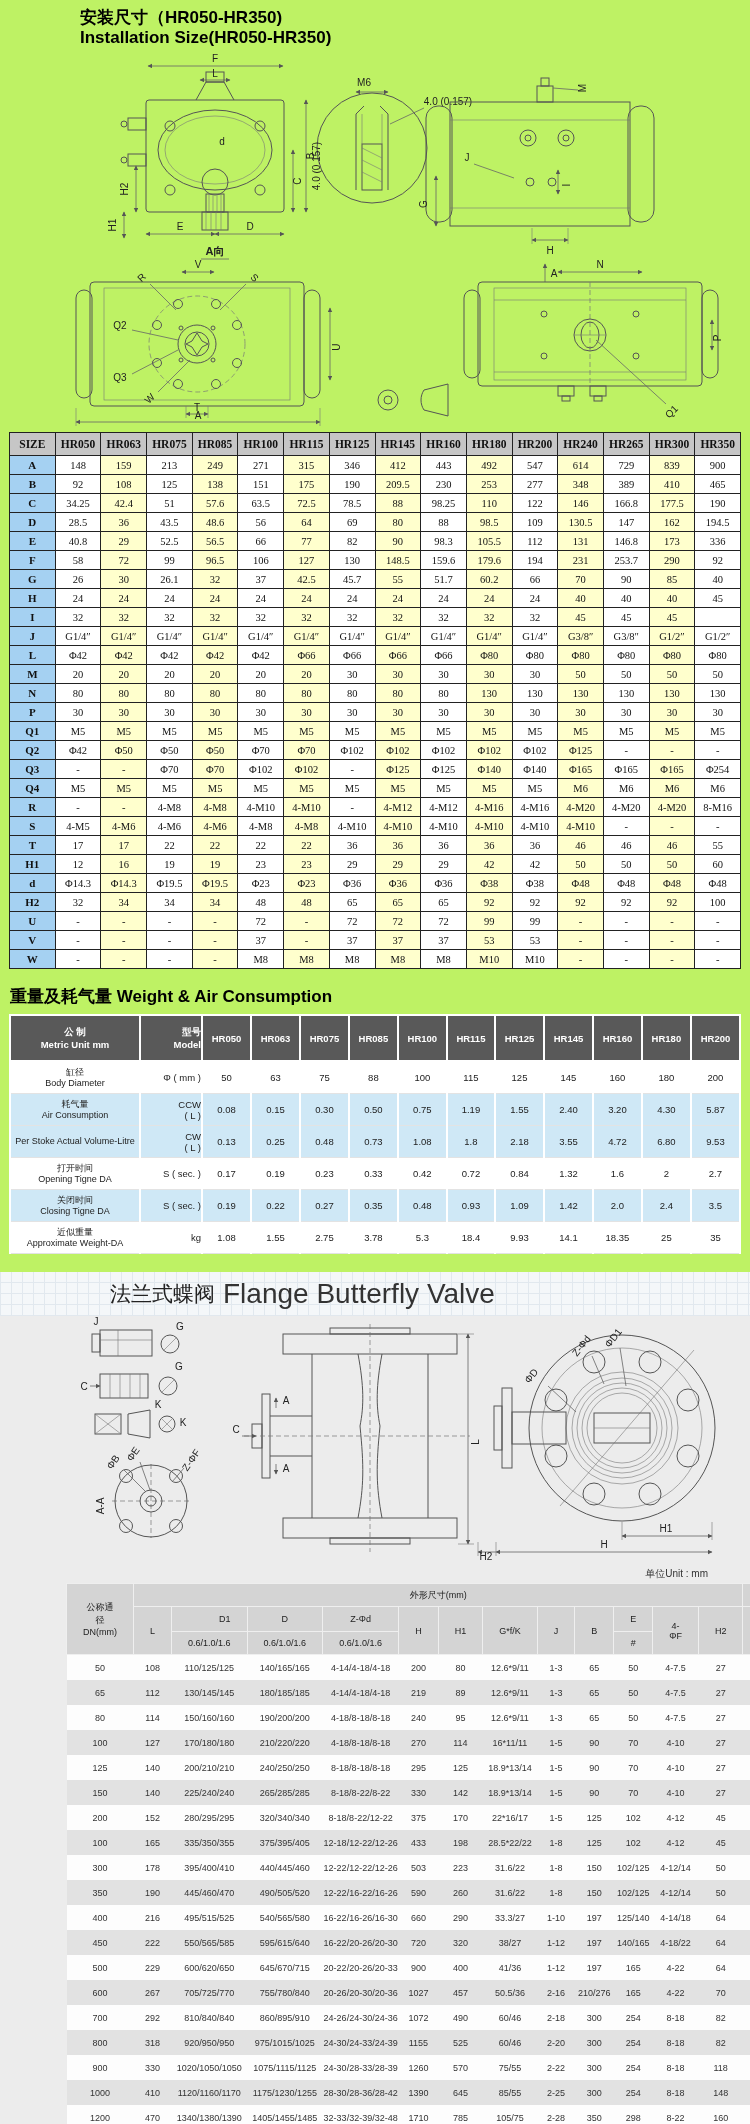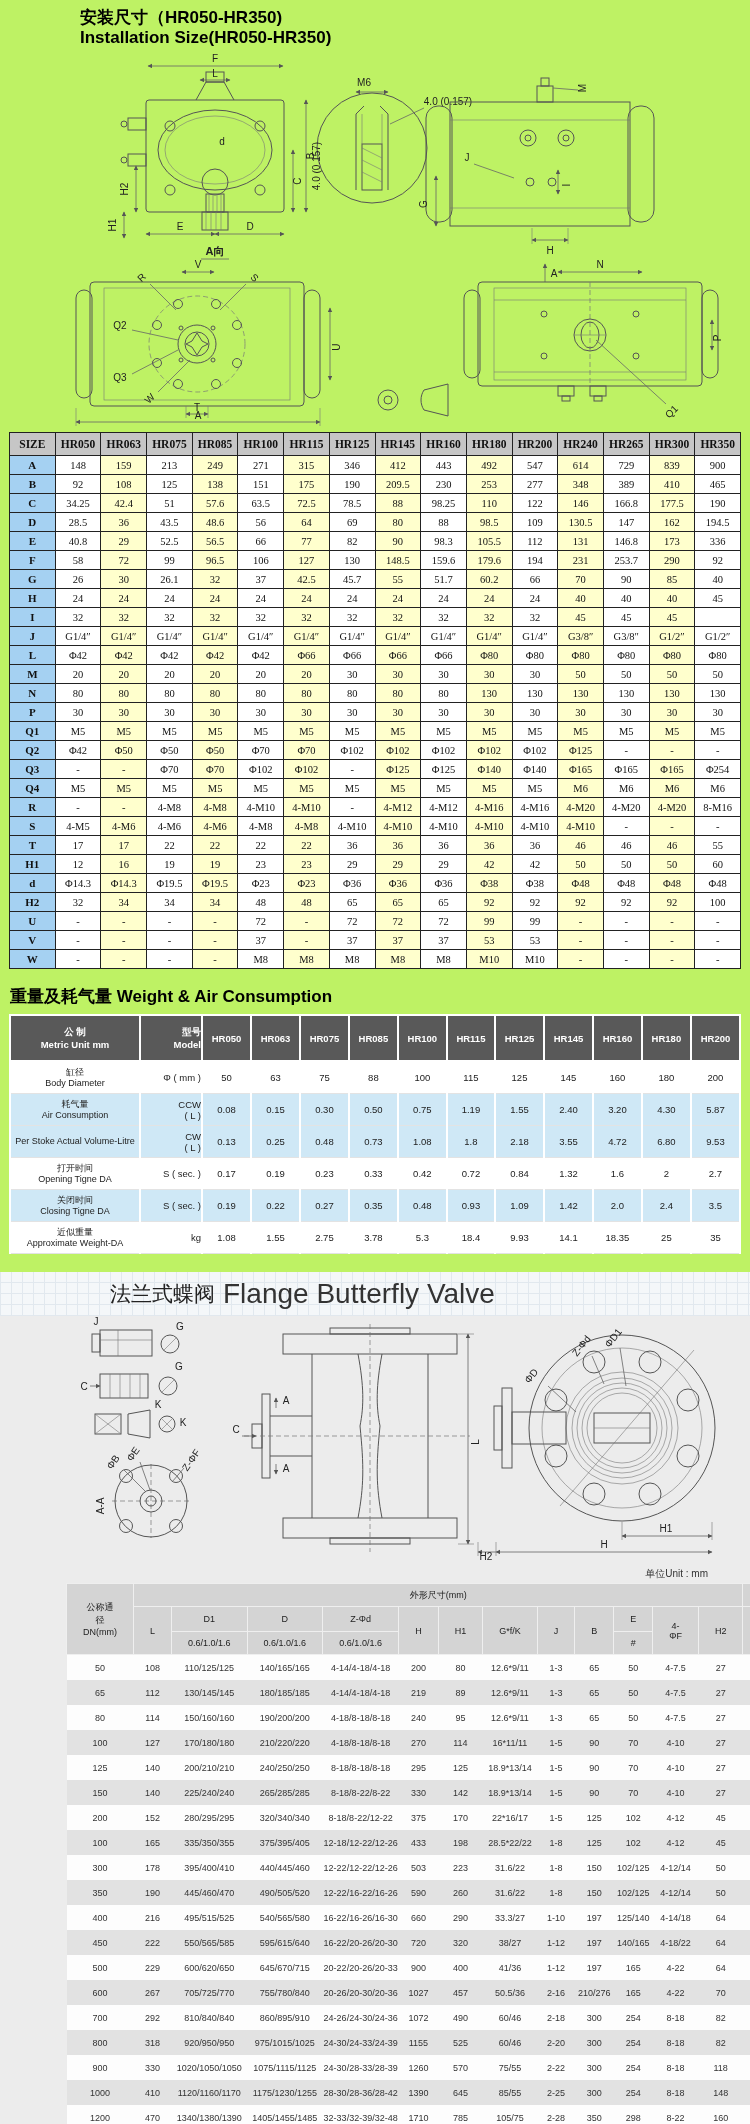--- a/index.html
+++ b/index.html
@@ -1051,21 +1051,21 @@
               <div>DN(mm)</div>
           </th>
           <th colspan="12" style="height:20px;">外形尺寸(mm)</th>
           <th class="tq">
             <div>扭矩</div>
               <div>Torque</div>
           </th>
         </tr>
         <tr>
           <th rowspan="2">L</th>
-          <th style="height:22px;">D1</th>
+          <th style="height:22px;text-align:right;">D1</th>
           <th>D</th>
           <th>Z-Φd</th>
           <th rowspan="2">H</th>
           <th rowspan="2">H1</th>
           <th rowspan="2">G*f/K</th>
           <th rowspan="2">J</th>
           <th rowspan="2">B</th>
           <th>E</th>
           <th rowspan="2">4-ΦF</th>
           <th rowspan="2">H2</th>

